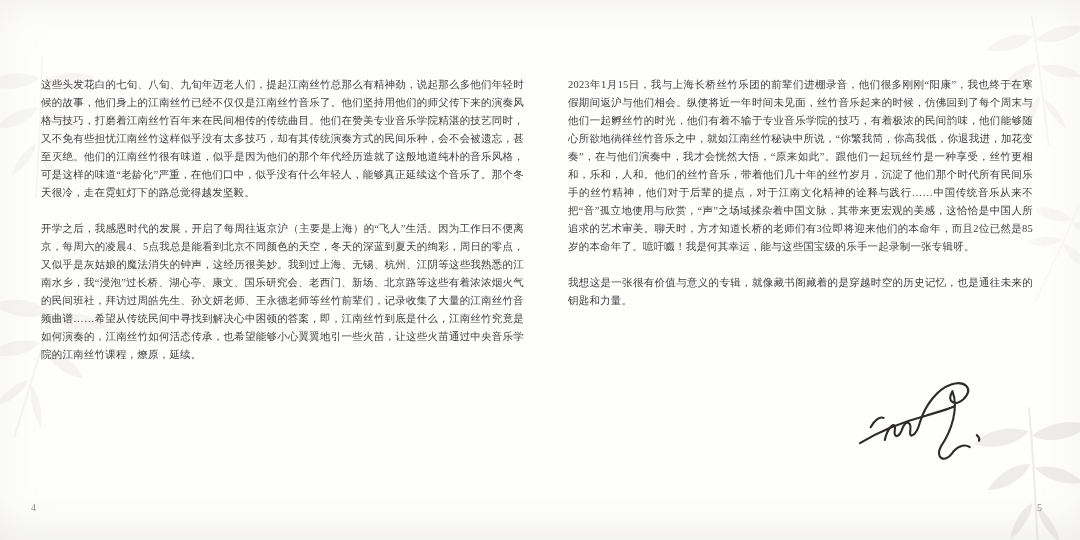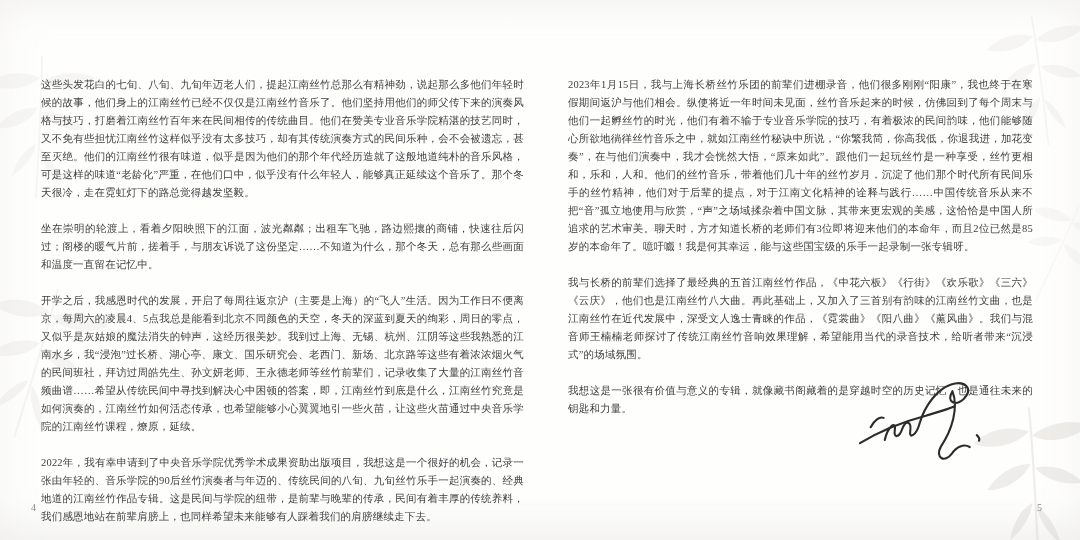--- a/index.html
+++ b/index.html
@@ -97,31 +97,28 @@
     <path d="M60,34 C76,24 98,22 114,30 C98,42 74,44 60,34 Z"></path>
     <path d="M56,60 C42,58 24,66 14,80 C30,82 48,74 56,60 Z"></path>
     <path d="M60,64 C74,62 92,68 102,82 C86,84 68,76 60,64 Z"></path>
     <path d="M54,96 C44,100 34,112 30,128 C42,120 52,108 54,96 Z"></path>
     <path d="M58,100 C66,106 74,120 76,136 C66,126 58,112 58,100 Z"></path>
   </svg>
 
   <div class="page">
     <div class="text-col col-left">
       <p>这些头发花白的七旬、八旬、九旬年迈老人们，提起江南丝竹总那么有精神劲，说起那么多他们年轻时候的故事，他们身上的江南丝竹已经不仅仅是江南丝竹音乐了。他们坚持用他们的师父传下来的演奏风格与技巧，打磨着江南丝竹百年来在民间相传的传统曲目。他们在赞美专业音乐学院精湛的技艺同时，又不免有些担忧江南丝竹这样似乎没有太多技巧，却有其传统演奏方式的民间乐种，会不会被遗忘，甚至灭绝。他们的江南丝竹很有味道，似乎是因为他们的那个年代经历造就了这般地道纯朴的音乐风格，可是这样的味道“老龄化”严重，在他们口中，似乎没有什么年轻人，能够真正延续这个音乐了。那个冬天很冷，走在霓虹灯下的路总觉得越发坚毅。</p>
-      <p>坐在崇明的轮渡上，看着夕阳映照下的江面，波光粼粼；出租车飞驰，路边熙攘的商铺，快速往后闪过；阁楼的暖气片前，搓着手，与朋友诉说了这份坚定……不知道为什么，那个冬天，总有那么些画面和温度一直留在记忆中。</p>
       <p>开学之后，我感恩时代的发展，开启了每周往返京沪（主要是上海）的“飞人”生活。因为工作日不便离京，每周六的凌晨4、5点我总是能看到北京不同颜色的天空，冬天的深蓝到夏天的绚彩，周日的零点，又似乎是灰姑娘的魔法消失的钟声，这经历很美妙。我到过上海、无锡、杭州、江阴等这些我熟悉的江南水乡，我“浸泡”过长桥、湖心亭、康文、国乐研究会、老西门、新场、北京路等这些有着浓浓烟火气的民间班社，拜访过周皓先生、孙文妍老师、王永德老师等丝竹前辈们，记录收集了大量的江南丝竹音频曲谱……希望从传统民间中寻找到解决心中困顿的答案，即，江南丝竹到底是什么，江南丝竹究竟是如何演奏的，江南丝竹如何活态传承，也希望能够小心翼翼地引一些火苗，让这些火苗通过中央音乐学院的江南丝竹课程，燎原，延续。</p>
-      <p>2022年，我有幸申请到了中央音乐学院优秀学术成果资助出版项目，我想这是一个很好的机会，记录一张由年轻的、音乐学院的90后丝竹演奏者与年迈的、传统民间的八旬、九旬丝竹乐手一起演奏的、经典地道的江南丝竹作品专辑。这是民间与学院的纽带，是前辈与晚辈的传承，民间有着丰厚的传统养料，我们感恩地站在前辈肩膀上，也同样希望未来能够有人踩着我们的肩膀继续走下去。</p>
     </div>
     <div class="pagenum pagenum-left">4</div>
   </div>
 
   <div class="page">
     <div class="text-col col-right">
       <p>2023年1月15日，我与上海长桥丝竹乐团的前辈们进棚录音，他们很多刚刚“阳康”，我也终于在寒假期间返沪与他们相会。纵使将近一年时间未见面，丝竹音乐起来的时候，仿佛回到了每个周末与他们一起孵丝竹的时光，他们有着不输于专业音乐学院的技巧，有着极浓的民间韵味，他们能够随心所欲地徜徉丝竹音乐之中，就如江南丝竹秘诀中所说，“你繁我简，你高我低，你退我进，加花变奏”，在与他们演奏中，我才会恍然大悟，“原来如此”。跟他们一起玩丝竹是一种享受，丝竹更相和，乐和，人和。他们的丝竹音乐，带着他们几十年的丝竹岁月，沉淀了他们那个时代所有民间乐手的丝竹精神，他们对于后辈的提点，对于江南文化精神的诠释与践行……中国传统音乐从来不把“音”孤立地使用与欣赏，“声”之场域揉杂着中国文脉，其带来更宏观的美感，这恰恰是中国人所追求的艺术审美。聊天时，方才知道长桥的老师们有3位即将迎来他们的本命年，而且2位已然是85岁的本命年了。噫吁嚱！我是何其幸运，能与这些国宝级的乐手一起录制一张专辑呀。</p>
-      <p>我与长桥的前辈们选择了最经典的五首江南丝竹作品，《中花六板》《行街》《欢乐歌》《三六》《云庆》，他们也是江南丝竹八大曲。再此基础上，又加入了三首别有韵味的江南丝竹文曲，也是江南丝竹在近代发展中，深受文人逸士青睐的作品，《霓裳曲》《阳八曲》《薰风曲》。我们与混音师王楠楠老师探讨了传统江南丝竹音响效果理解，希望能用当代的录音技术，给听者带来“沉浸式”的场域氛围。</p>
       <p>我想这是一张很有价值与意义的专辑，就像藏书阁藏着的是穿越时空的历史记忆，也是通往未来的钥匙和力量。</p>
     </div>
 
     <svg class="signature" viewBox="0 0 160 100">
       <path d="M16,50 C20,43 26,39 30,41"></path>
       <path d="M4,66 C26,54 50,46 74,41 C86,38 96,36 104,33"></path>
       <path d="M30,64 C34,50 43,44 41,54 C39,63 45,63 49,53 C53,44 59,46 57,56 C55,65 63,61 67,49 C74,29 88,14 102,10 C116,6 126,15 114,26 C105,33 96,28 103,17 C109,35 100,58 88,74 C81,85 91,92 99,82 C104,75 112,72 118,76"></path>
       <path d="M126,64 C128,66 129,68 128,70"></path>
     </svg>
 

